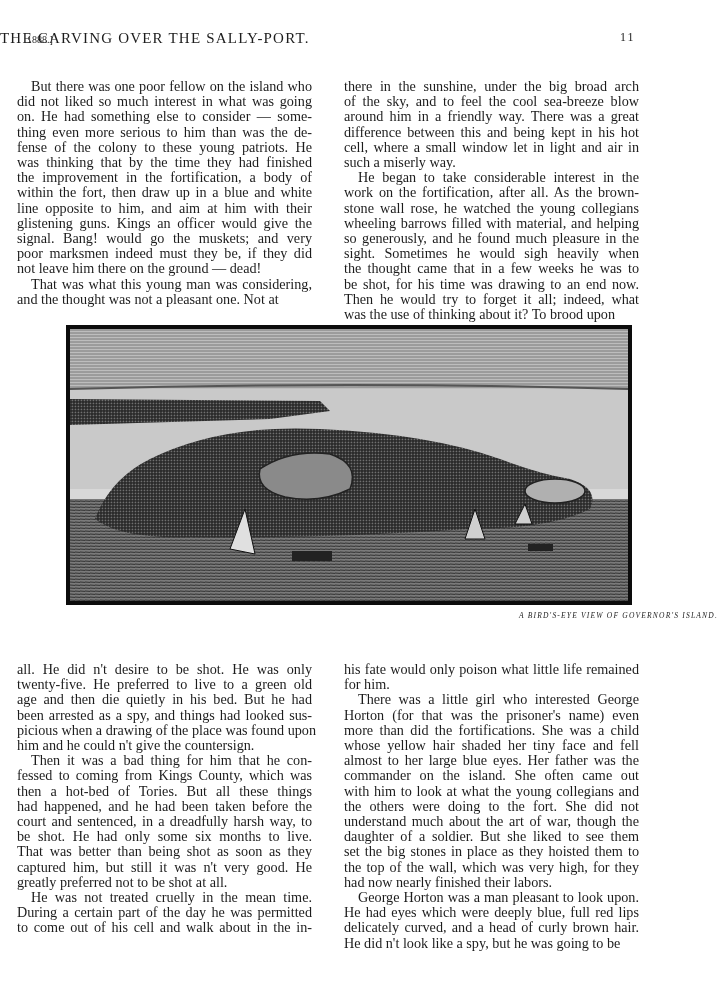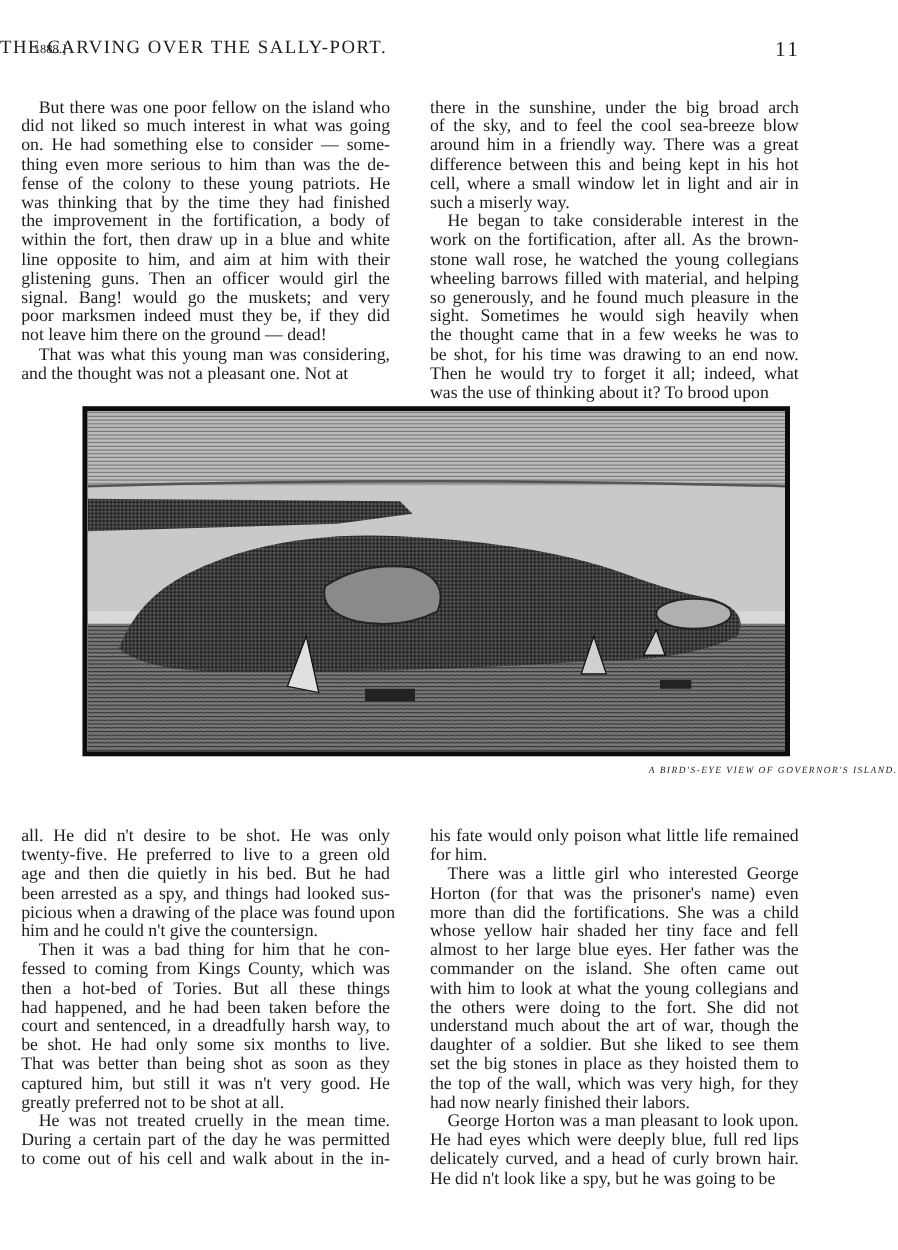--- a/index.html
+++ b/index.html
@@ -3,21 +3,21 @@
 <meta charset="utf-8">
 <style>
   html, body { margin: 0; padding: 0; background: #ffffff; }
   body {
     width: 718px; height: 1000px; position: relative; overflow: hidden;
     font-family: "Liberation Serif", "DejaVu Serif", serif; color: #1c1c1c;
   }
   .header { position: absolute; top: 30px; left: 0; width: 718px; height: 20px; }
   .hdr-year { position: absolute; left: 27px; top: 4px; font-size: 10px; }
   .hdr-title { position: absolute; left: 0; width: 718px; text-align: left; top: 0; font-size: 15px; letter-spacing: 1.2px; }
-  .hdr-page { position: absolute; left: 620px; top: 0; font-size: 17px; letter-spacing: 2px; }
+  .hdr-page { position: absolute; left: 620px; top: 0; font-size: 12px; letter-spacing: 2px; }
 
   .col { position: absolute; font-size: 14.2px; line-height: 15.2px; text-align: justify; margin-top: 22px; }
   .col-top-left { left: 17px; top: 57px; width: 295px; }
   .col-top-right { left: 344px; top: 57px; width: 295px; }
   .col-bot-left { left: 17px; top: 640px; width: 295px; }
   .col-bot-right { left: 344px; top: 640px; width: 295px; }
   .line { display: block; text-align: justify; text-align-last: justify; white-space: nowrap; }
   .line.last { text-align-last: left; }
   .line.indent { padding-left: 14px; }
 
@@ -38,21 +38,21 @@
     <div>
       <span class="line indent">But there was one poor fellow on the island who</span>
       <span class="line">did not liked so much interest in what was going</span>
       <span class="line">on.  He had something else to consider — some-</span>
       <span class="line">thing even more serious to him than was the de-</span>
       <span class="line">fense of the colony to these young patriots.  He</span>
       <span class="line">was thinking that by the time they had finished</span>
       <span class="line">the improvement in the fortification, a body of</span>
       <span class="line">within the fort, then draw up in a blue and white</span>
       <span class="line">line opposite to him, and aim at him with their</span>
-      <span class="line">glistening guns.  Then an officer would girl the</span>
+      <span class="line">glistening guns.  Kings an officer would give the</span>
       <span class="line">signal.  Bang! would go the muskets; and very</span>
       <span class="line">poor marksmen indeed must they be, if they did</span>
       <span class="line last">not leave him there on the ground — dead!</span>
     </div>
     <div>
       <span class="line indent">That was what this young man was considering,</span>
       <span class="line last">and the thought was not a pleasant one.  Not at</span>
     </div>
   </div>
 <div class="col col-top-right">

